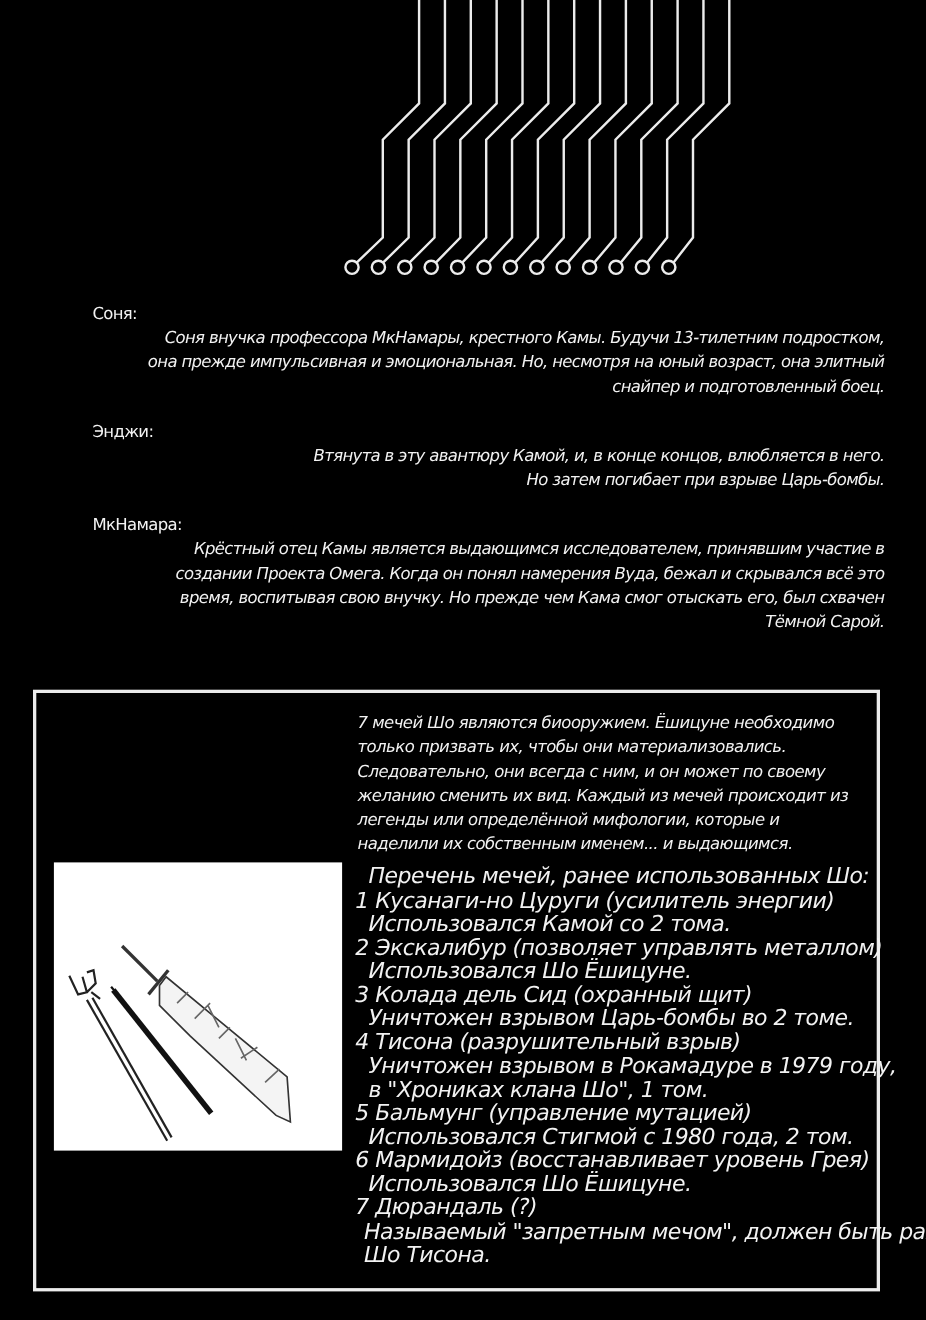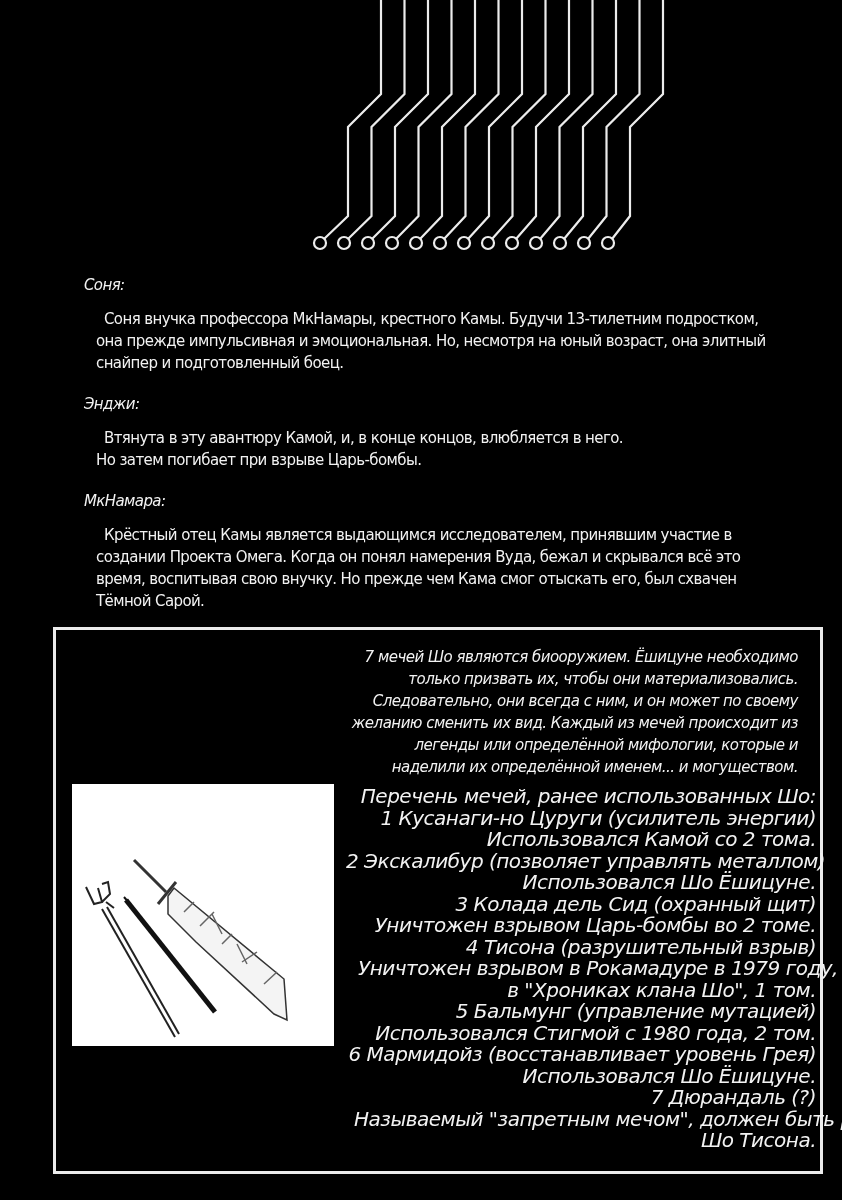--- a/index.html
+++ b/index.html
@@ -3,26 +3,26 @@
 <meta charset="utf-8">
 <style>
   html, body { margin: 0; padding: 0; }
   body {
     width: 842px; height: 1200px; background: #000; position: relative; overflow: hidden;
     font-family: "DejaVu Sans", sans-serif; color: #f2f2f2;
   }
   #circuit { position: absolute; left: 0; top: 0; }
   .bios { position: absolute; left: 84px; top: 275px; width: 720px; }
   .bio { margin-bottom: 20px; }
-  .bio-name { font-size: 15px; font-style: italic; letter-spacing: -0.6px; line-height: 21px; }
-  .bio-text { font-size: 15px; letter-spacing: -0.6px; line-height: 22px; margin: 12px; }
+  .bio-name { font-size: 15px; letter-spacing: -0.6px; line-height: 21px; }
+  .bio-text { font-size: 15px; font-style: italic; letter-spacing: -0.6px; line-height: 22px; margin: 0; text-align: right; }
   .indent { padding-left: 8px; }
   .box {
-    position: absolute; left: 53px; top: 627px; width: 764px; height: 541px;
-    border: 3px solid #ececec; box-sizing: content-box; text-align: right;
+    position: absolute; left: 30px; top: 627px; width: 764px; height: 541px;
+    border: 3px solid #ececec; box-sizing: content-box;
   }
   .swords-img {
     position: absolute; left: 16px; top: 154px; width: 262px; height: 262px; background: #fff;
   }
   .intro {
     position: absolute; left: 292px; top: 16px; width: 450px;
     font-size: 15px; font-style: italic; letter-spacing: -0.5px; line-height: 22px; margin: 0;
   }
   .list {
     position: absolute; left: 290px; top: 156px; width: 470px;
@@ -114,21 +114,21 @@
       </g>
     </svg>
   </div>
 
   <p class="intro">
     <span>7 мечей Шо являются биооружием. Ёшицуне необходимо</span><br>
     <span>только призвать их, чтобы они материализовались.</span><br>
     <span>Следовательно, они всегда с ним, и он может по своему</span><br>
     <span>желанию сменить их вид. Каждый из мечей происходит из</span><br>
     <span>легенды или определённой мифологии, которые и</span><br>
-    <span>наделили их определённой именем... и могуществом.</span>
+    <span>наделили их собственным именем... и выдающимся.</span>
   </p>
 
   <div class="list">
     <div class="sub">Перечень мечей, ранее использованных Шо:</div>
     <div>1 Кусанаги-но Цуруги (усилитель энергии)</div>
     <div class="sub">Использовался Камой со 2 тома.</div>
     <div>2 Экскалибур (позволяет управлять металлом)</div>
     <div class="sub">Использовался Шо Ёшицуне.</div>
     <div>3 Колада дель Сид (охранный щит)</div>
     <div class="sub">Уничтожен взрывом Царь-бомбы во 2 томе.</div>

